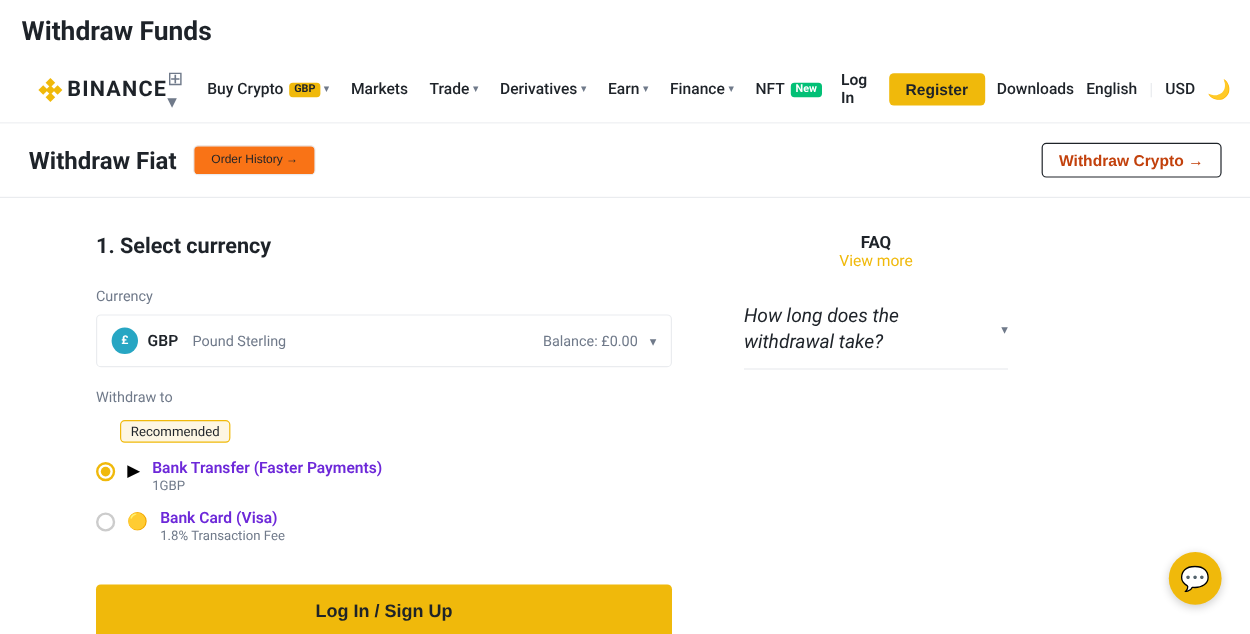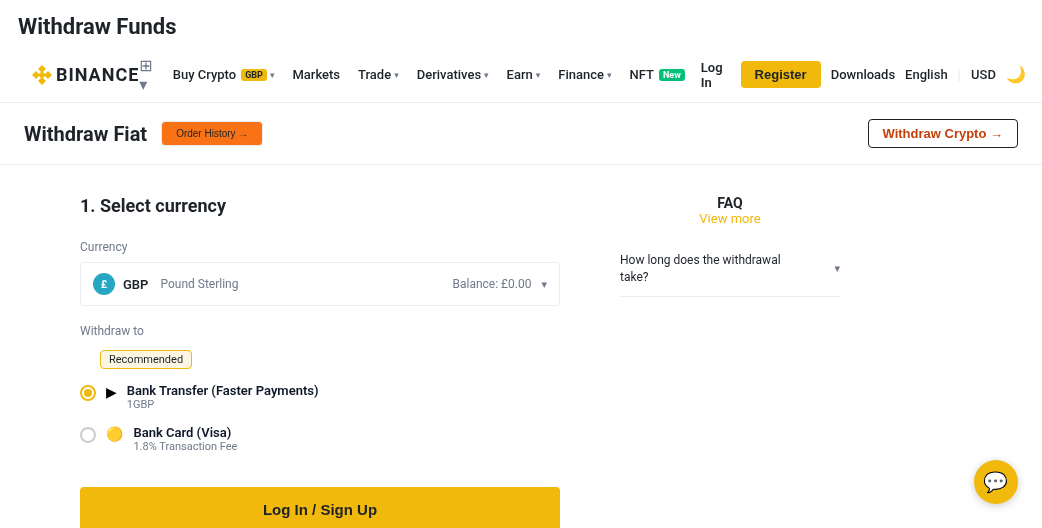--- a/index.html
+++ b/index.html
@@ -95,36 +95,36 @@
     }
     .radio-outer {
       width: 16px; height: 16px; border-radius: 50%;
       border: 2px solid #f0b90b; display: flex; align-items: center;
       justify-content: center; margin-top: 2px; flex-shrink: 0;
     }
     .radio-outer.empty { border-color: #ccc; }
     .radio-inner { width: 8px; height: 8px; border-radius: 50%; background: #f0b90b; }
     .payment-icon { font-size: 14px; margin-top: 1px; }
     .payment-info {}
-    .payment-name { font-size: 13px; font-weight: 600; color: #0f172a; }
+    .payment-name { font-size: 13px; font-weight: 600; color: #6d28d9; }
     .payment-sub { font-size: 11px; color: #707a8a; }
 
     .btn-login-signup {
       width: 100%; background: #f0b90b; border: none; border-radius: 4px;
       font-size: 15px; font-weight: 700; color: #1e2329;
       padding: 14px; cursor: pointer; margin-top: 20px; margin-bottom: 12px;
     }
 
     
     .faq-section { width: 220px; }
     .faq-header { display: flex; align-items: center; justify-content: space-between; margin-bottom: 16px; flex-direction: column; }
     .faq-title { font-size: 14px; font-weight: 700; color: #1e2329; }
     .faq-view-more { font-size: 13px; color: #f0b90b; cursor: pointer; }
     .faq-item { display: flex; align-items: center; justify-content: space-between; padding: 10px 0; border-bottom: 1px solid #eaecef; cursor: pointer; }
-    .faq-question { font-size: 12px; color: #1e2329; line-height: 1.4; max-width: 170px; }
+    .faq-question { font-size: 16px; color: #1e2329; line-height: 1.4; max-width: 170px; font-style: italic; }
     .faq-chevron { font-size: 11px; color: #707a8a; }
 
     
     .chat-btn {
       position: fixed; bottom: 24px; right: 24px;
       width: 44px; height: 44px; border-radius: 50%;
       background: #f0b90b; display: flex; align-items: center;
       justify-content: center; cursor: pointer; font-size: 20px;
       box-shadow: 0 2px 8px rgba(0,0,0,0.2);
     }

